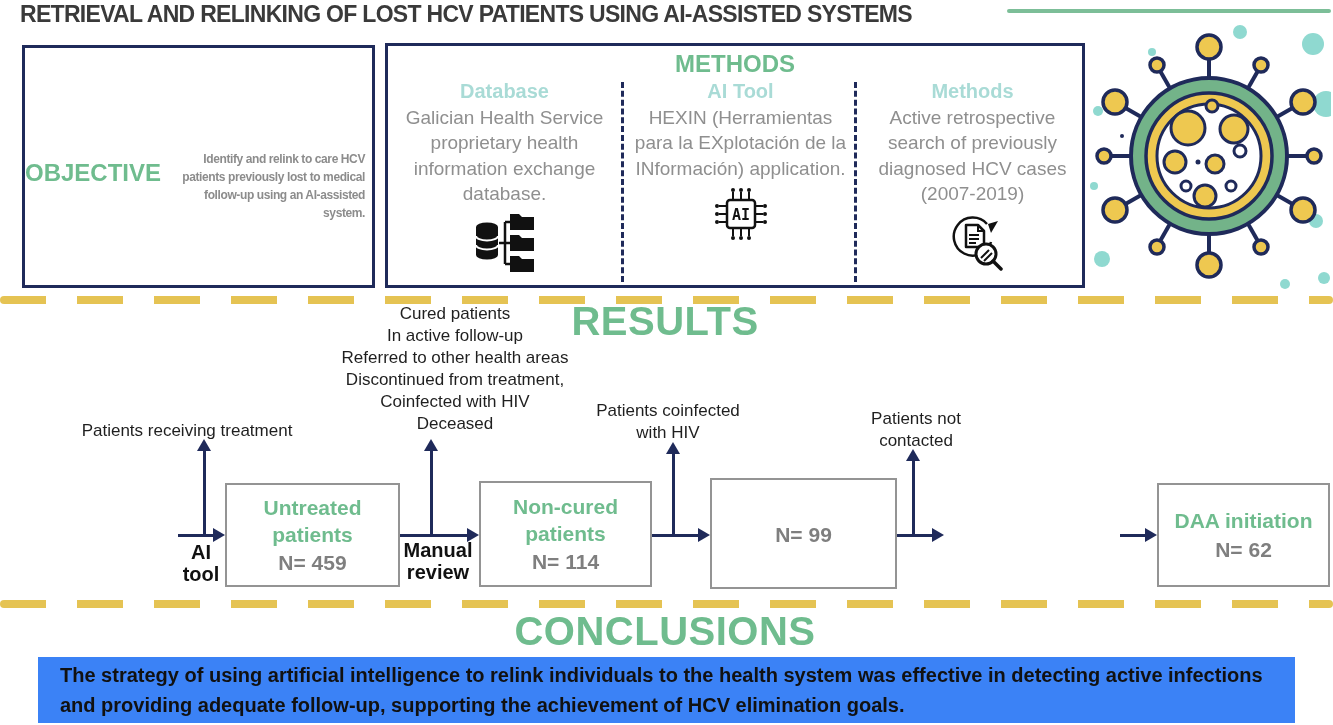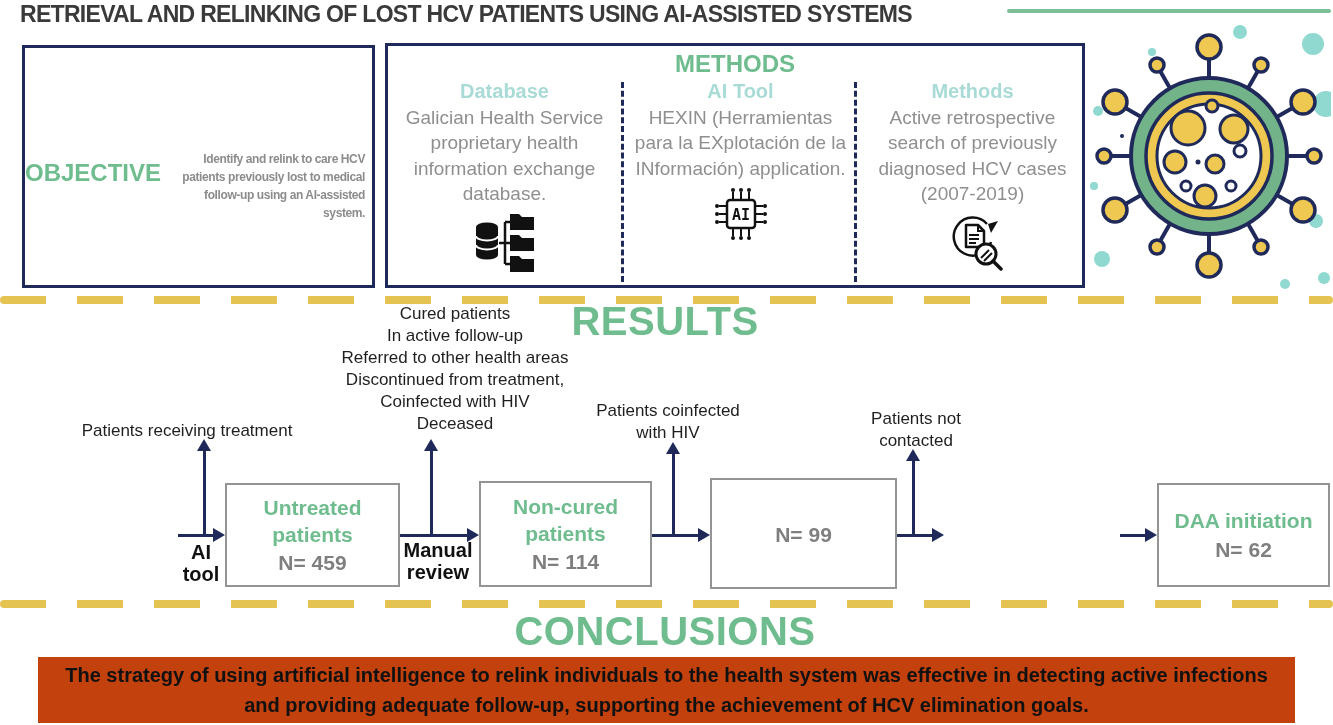--- a/index.html
+++ b/index.html
@@ -46,22 +46,22 @@
   .flow-label.small{font-size:20px;line-height:1.25;}
   .flow-n{font-size:21px;font-weight:bold;color:#7f7f7f;margin-top:3px;}
 
   .hline{position:absolute;height:3px;background:var(--navy);}
   .vline{position:absolute;width:3px;background:var(--navy);}
   .head-right{position:absolute;width:0;height:0;border-left:12px solid var(--navy);
     border-top:7px solid transparent;border-bottom:7px solid transparent;}
   .head-up{position:absolute;width:0;height:0;border-bottom:12px solid var(--navy);
     border-left:7px solid transparent;border-right:7px solid transparent;}
 
-  .conclusions-body{left:38px;top:657px;width:1257px;height:66px;background:#c2410c;
-    display:flex;align-items:center;justify-content:center;text-align:center;
+  .conclusions-body{left:38px;top:657px;width:1257px;height:66px;background:#3b82f6;
+    display:flex;align-items:center;justify-content:center;text-align:left;
     font-size:20px;font-weight:bold;color:#111;line-height:1.5;box-sizing:border-box;padding:0 22px;}
 </style>
 </head>
 <body>
 
 <div class="poster">
 
   <div class="abs page-title">RETRIEVAL AND RELINKING OF LOST HCV PATIENTS USING AI-ASSISTED SYSTEMS</div>
   <div class="abs title-underline"></div>
 

